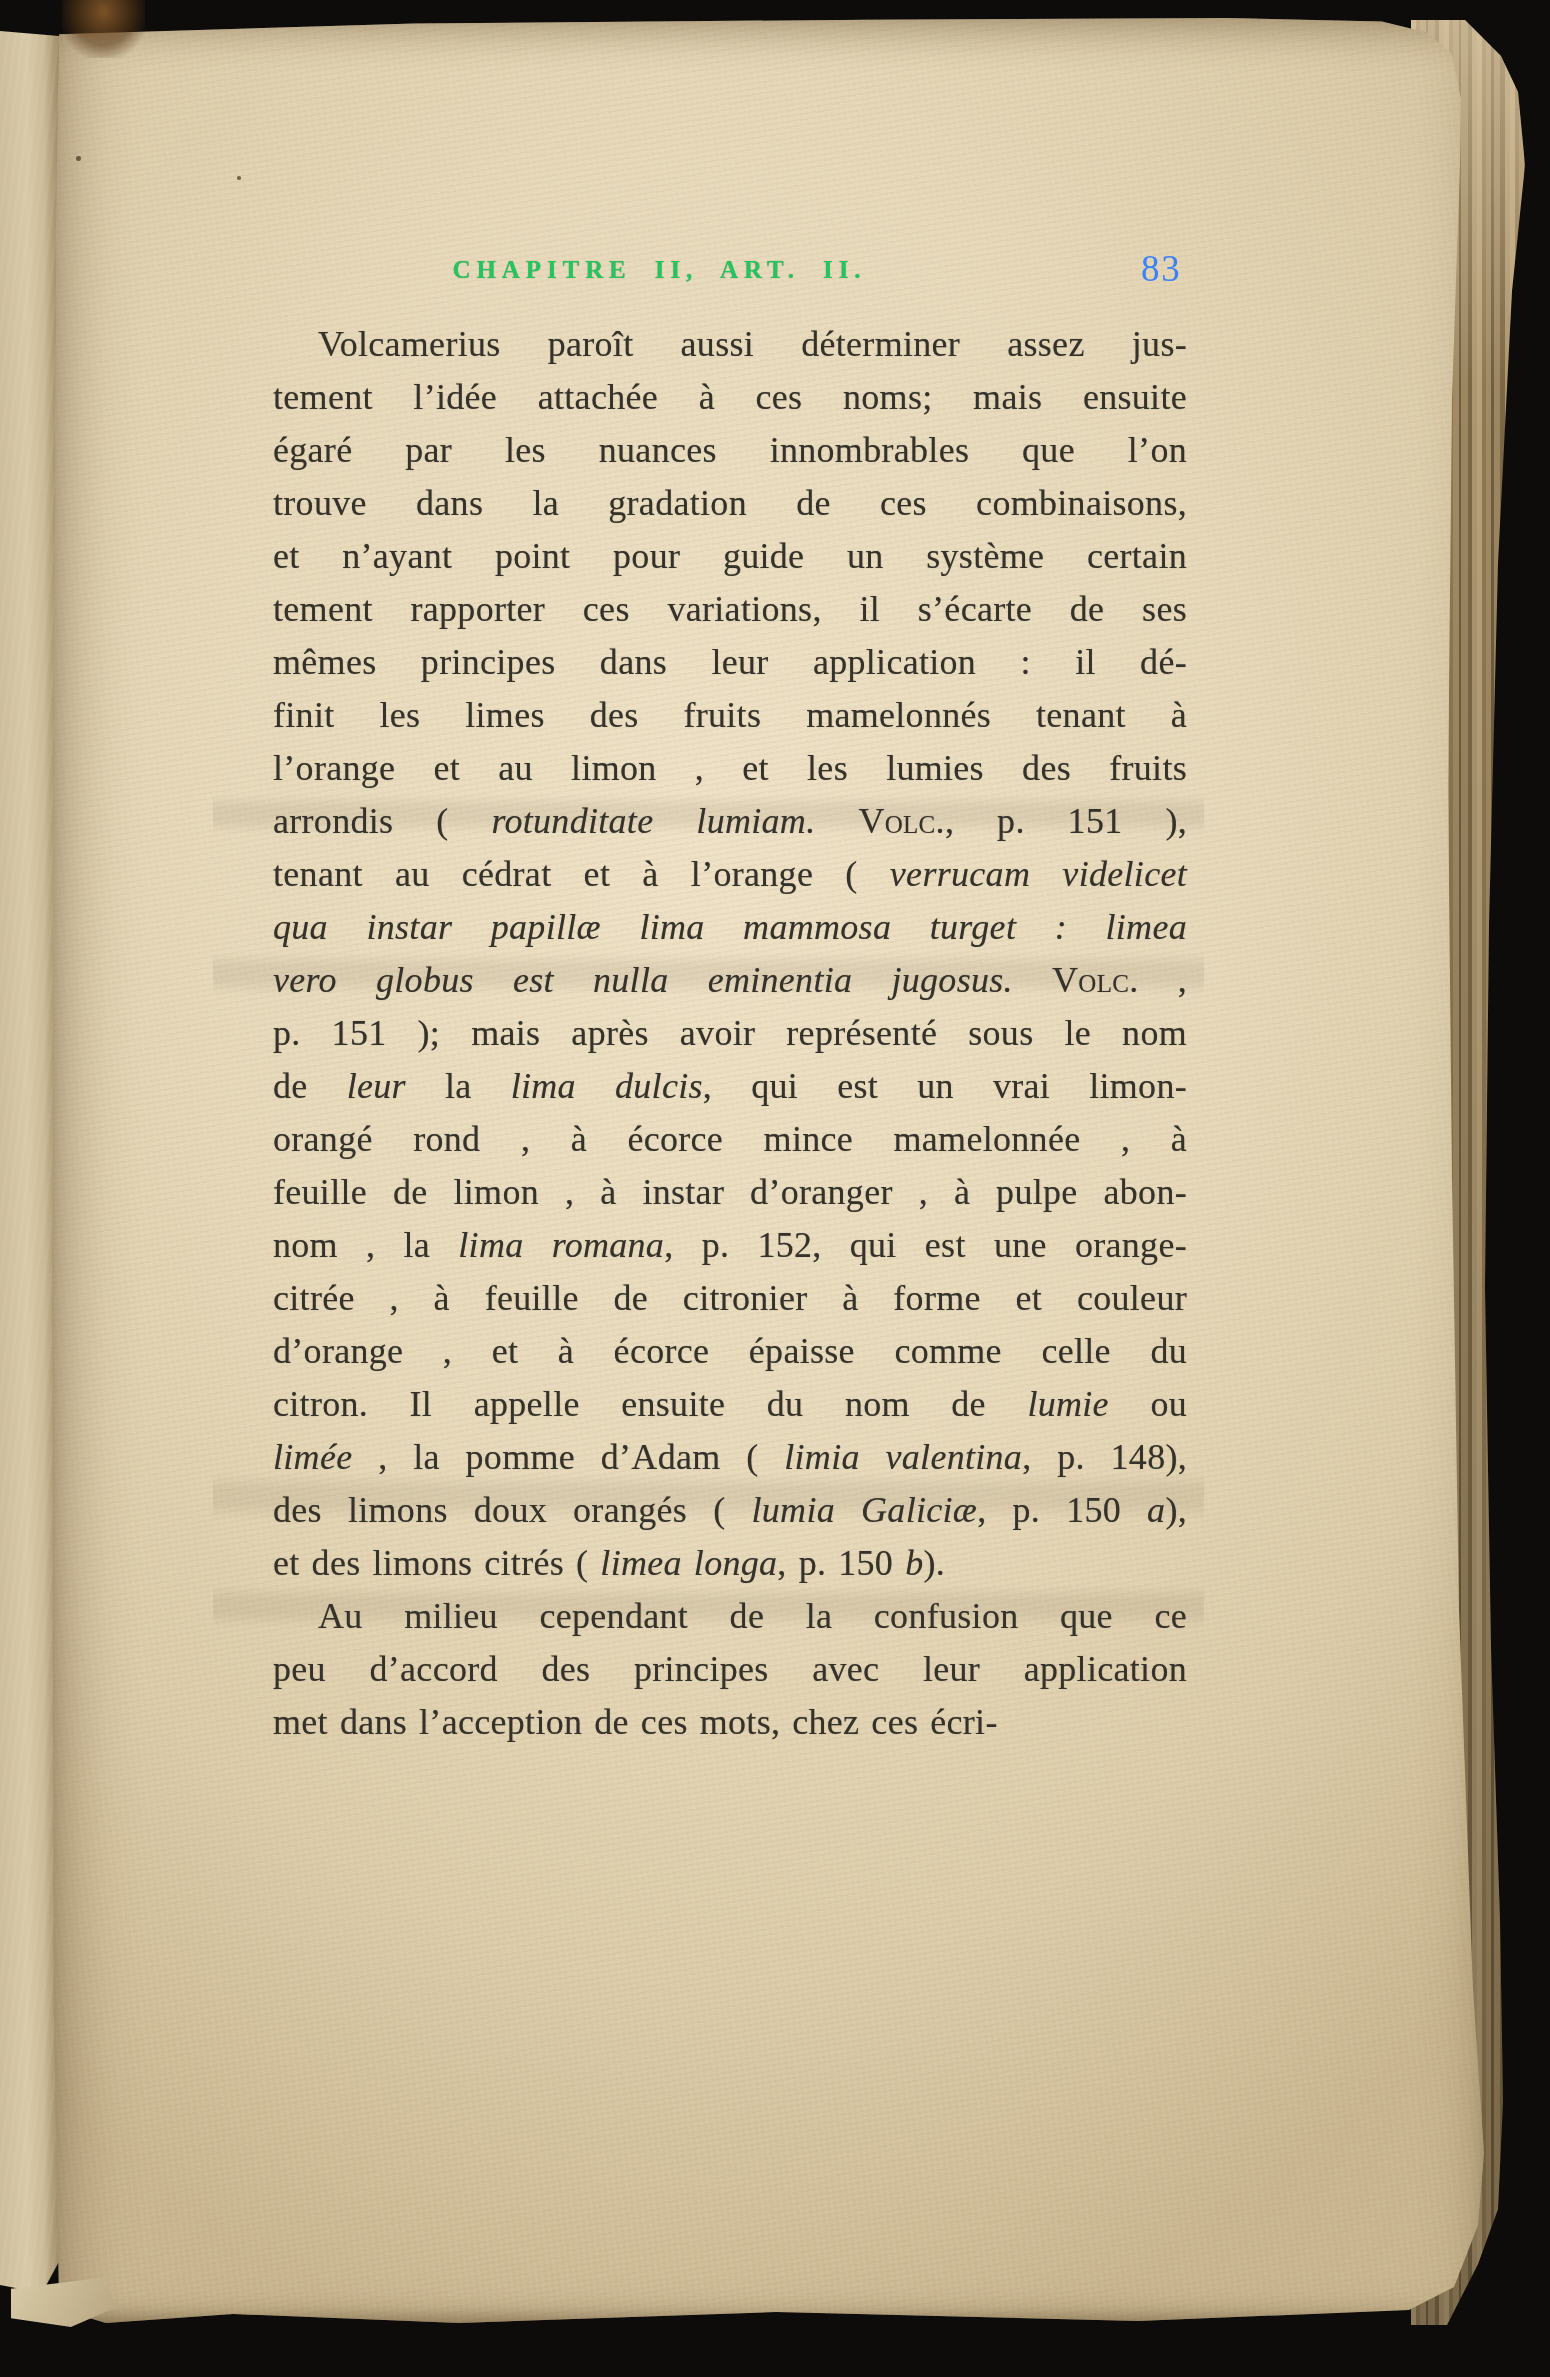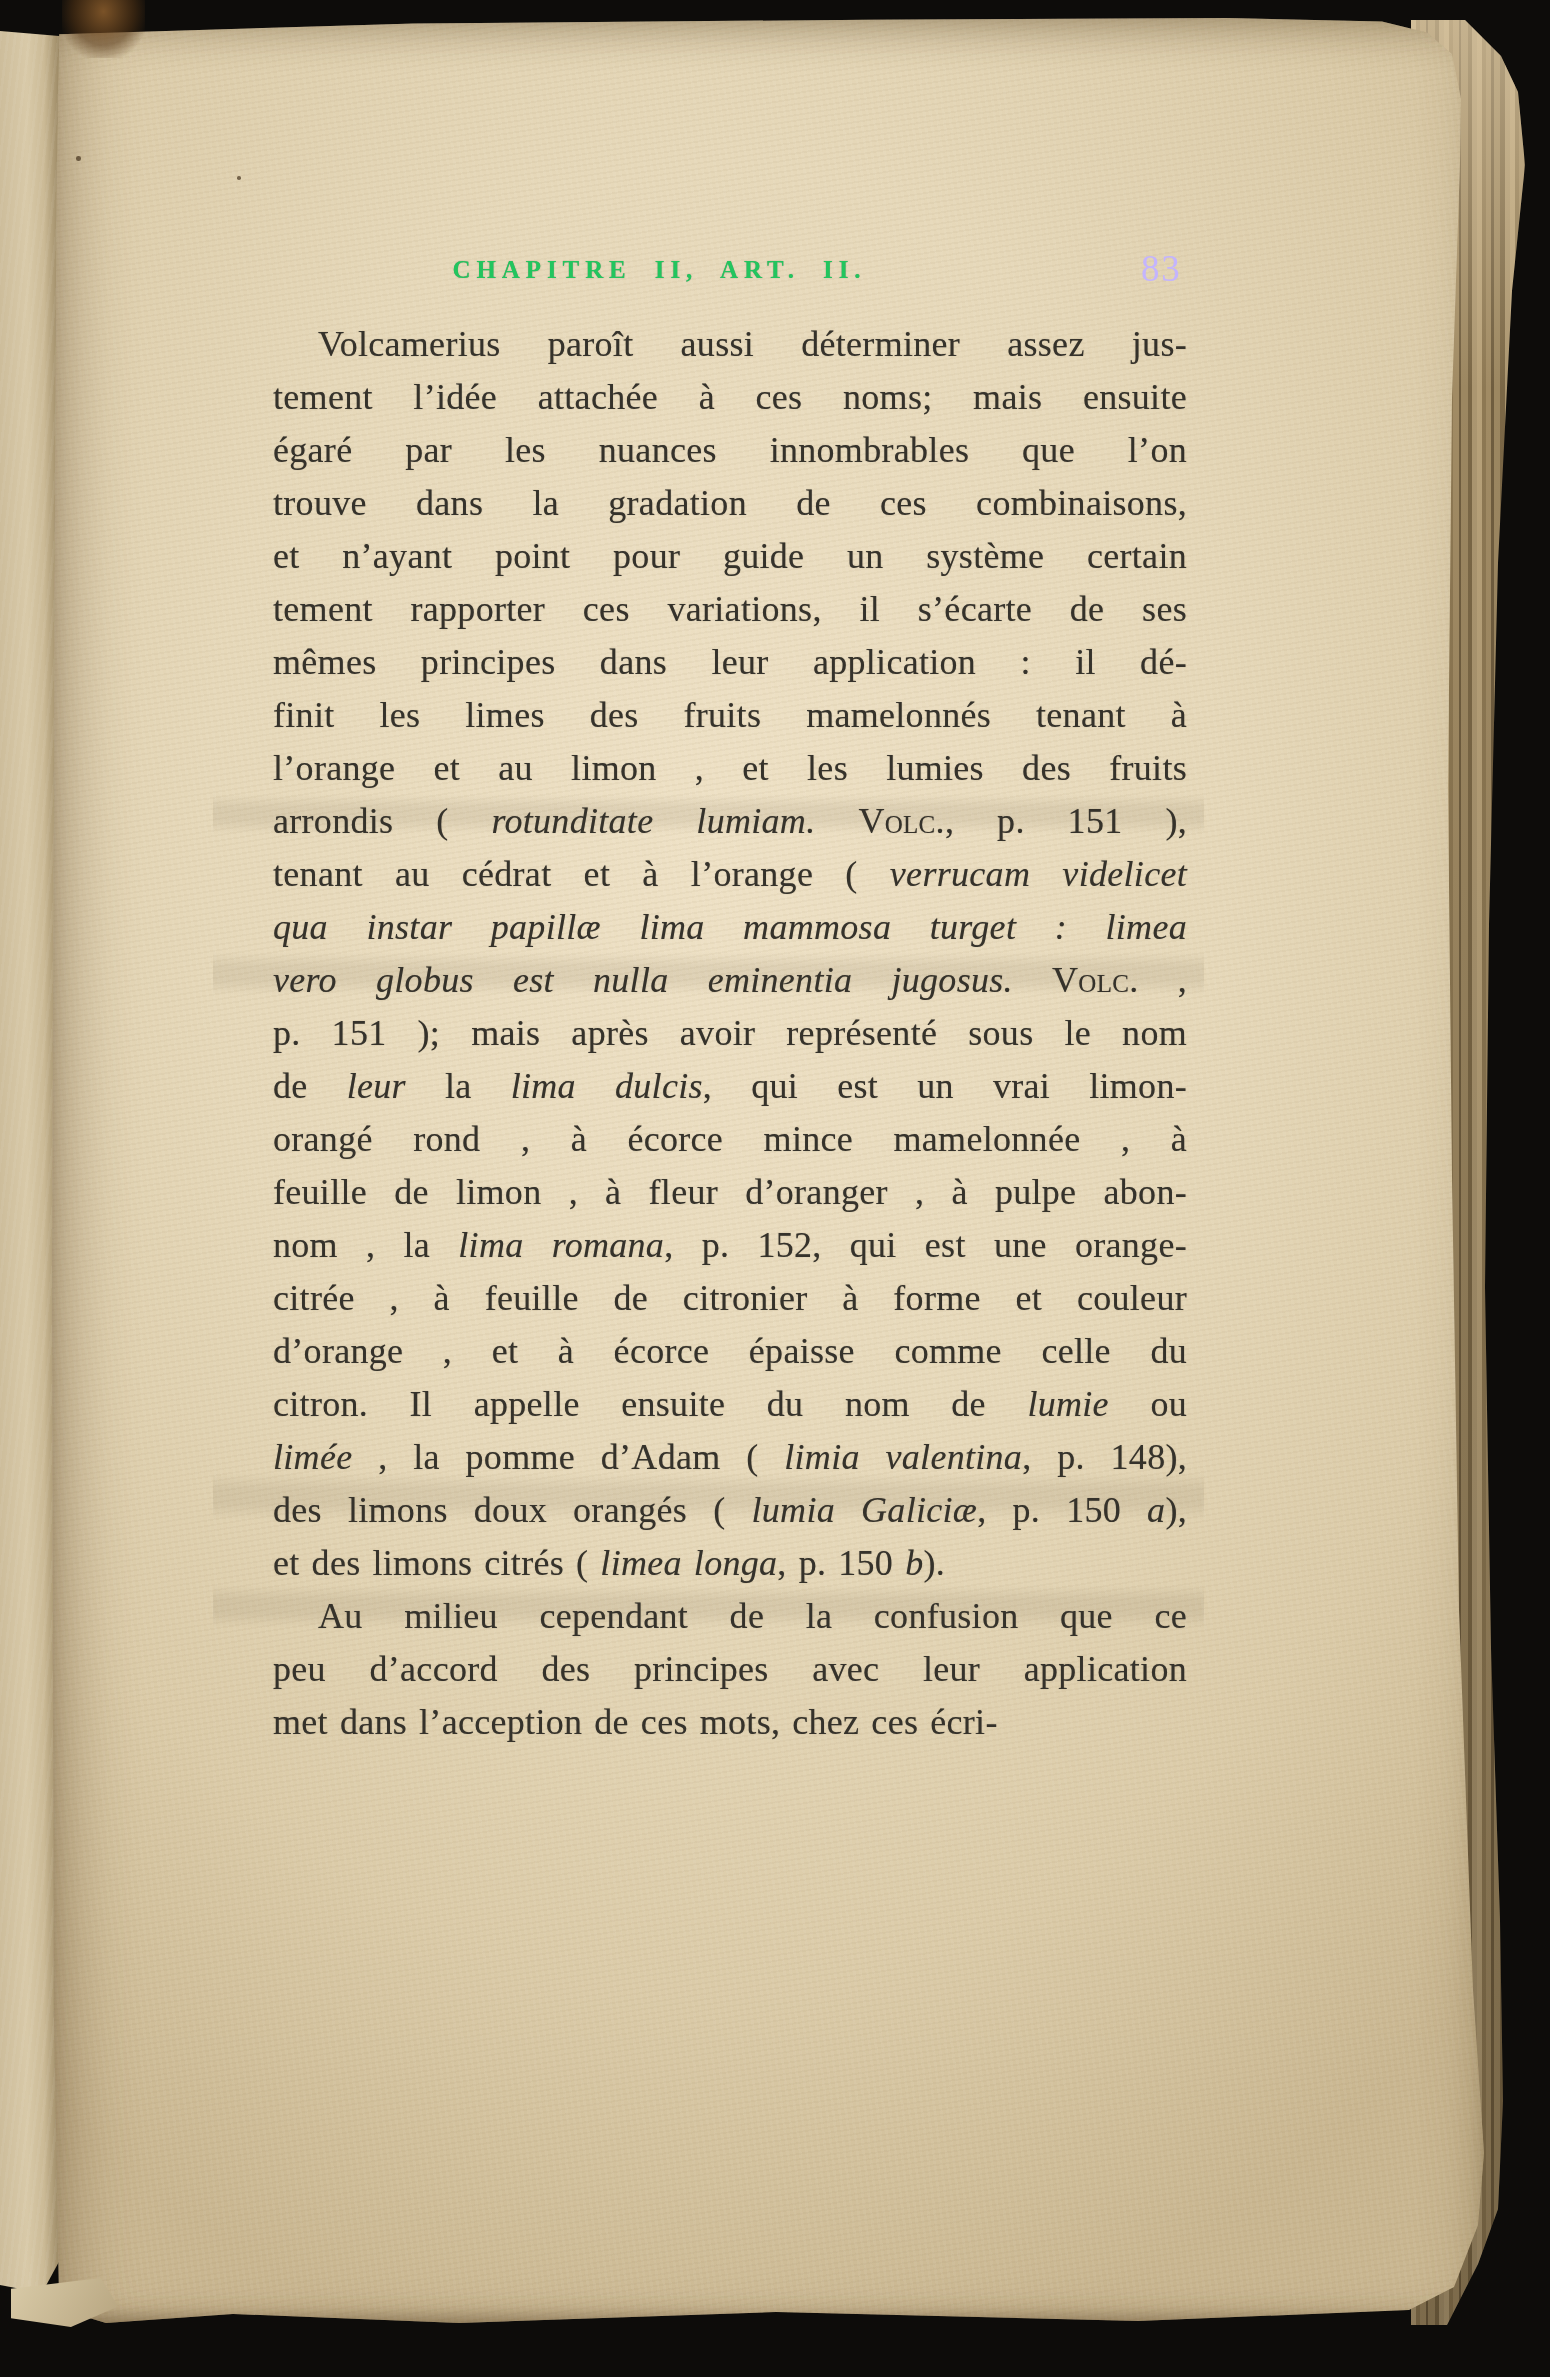--- a/index.html
+++ b/index.html
@@ -92,21 +92,21 @@
     position:relative;height:67px;
   }
   .running-head{
     position:absolute;left:0;right:0;top:5.4px;text-align:center;
     transform:translateX(-47px);
     font-size:25px;font-weight:700;letter-spacing:5.9px;word-spacing:11px;
     color:#22c55e;text-shadow:0 0 0.9px rgba(70,60,45,.5);
   }
   .folio{
     position:absolute;right:5.4px;top:-3.6px;
-    font-size:37px;letter-spacing:1.8px;color:#c4b5fd;
+    font-size:37px;letter-spacing:1.8px;color:#3b82f6;
   }
   .paragraph{}
   .line{
     height:53px;line-height:53px;font-size:36px;
     letter-spacing:0.3px;word-spacing:2.7px;
     text-align:justify;text-align-last:justify;text-justify:inter-word;
     white-space:normal;overflow:visible;
     text-shadow:0 0 0.9px rgba(62,54,40,.45);
     margin-left:47px;
   }
@@ -148,21 +148,21 @@
         <div class="line"><span>mêmes principes dans leur application : il dé-</span></div>
         <div class="line"><span>finit les limes des fruits mamelonnés tenant à</span></div>
         <div class="line"><span>l’orange et au limon , et les lumies des fruits</span></div>
         <div class="line"><span>arrondis ( </span><span class="it">rotunditate lumiam.</span><span> </span><span class="sc">Volc.</span><span>, p. 151 ),</span></div>
         <div class="line"><span>tenant au cédrat et à l’orange ( </span><span class="it">verrucam videlicet</span></div>
         <div class="line"><span class="it">qua instar papillæ lima mammosa turget : limea</span></div>
         <div class="line"><span class="it">vero globus est nulla eminentia jugosus.</span><span> </span><span class="sc">Volc.</span><span> ,</span></div>
         <div class="line"><span>p. 151 ); mais après avoir représenté sous le nom</span></div>
         <div class="line"><span>de </span><span class="it">leur</span><span> la </span><span class="it">lima dulcis</span><span>, qui est un vrai limon-</span></div>
         <div class="line"><span>orangé rond , à écorce mince mamelonnée , à</span></div>
-        <div class="line"><span>feuille de limon , à fleur d’oranger , à pulpe abon-</span></div>
+        <div class="line"><span>feuille de limon , à instar d’oranger , à pulpe abon-</span></div>
         <div class="line"><span>nom , la </span><span class="it">lima romana</span><span>, p. 152, qui est une orange-</span></div>
         <div class="line"><span>citrée , à feuille de citronier à forme et couleur</span></div>
         <div class="line"><span>d’orange , et à écorce épaisse comme celle du</span></div>
         <div class="line"><span>citron. Il appelle ensuite du nom de </span><span class="it">lumie</span><span> ou</span></div>
         <div class="line"><span class="it">limée</span><span> , la pomme d’Adam ( </span><span class="it">limia valentina</span><span>, p. 148),</span></div>
         <div class="line"><span>des limons doux orangés ( </span><span class="it">lumia Galiciæ</span><span>, p. 150 </span><span class="it">a</span><span>),</span></div>
         <div class="line last"><span>et des limons citrés ( </span><span class="it">limea longa</span><span>, p. 150 </span><span class="it">b</span><span>).</span></div>
       </div>
       <div class="paragraph">
         <div class="line indent"><span>Au milieu cependant de la confusion que ce</span></div>

